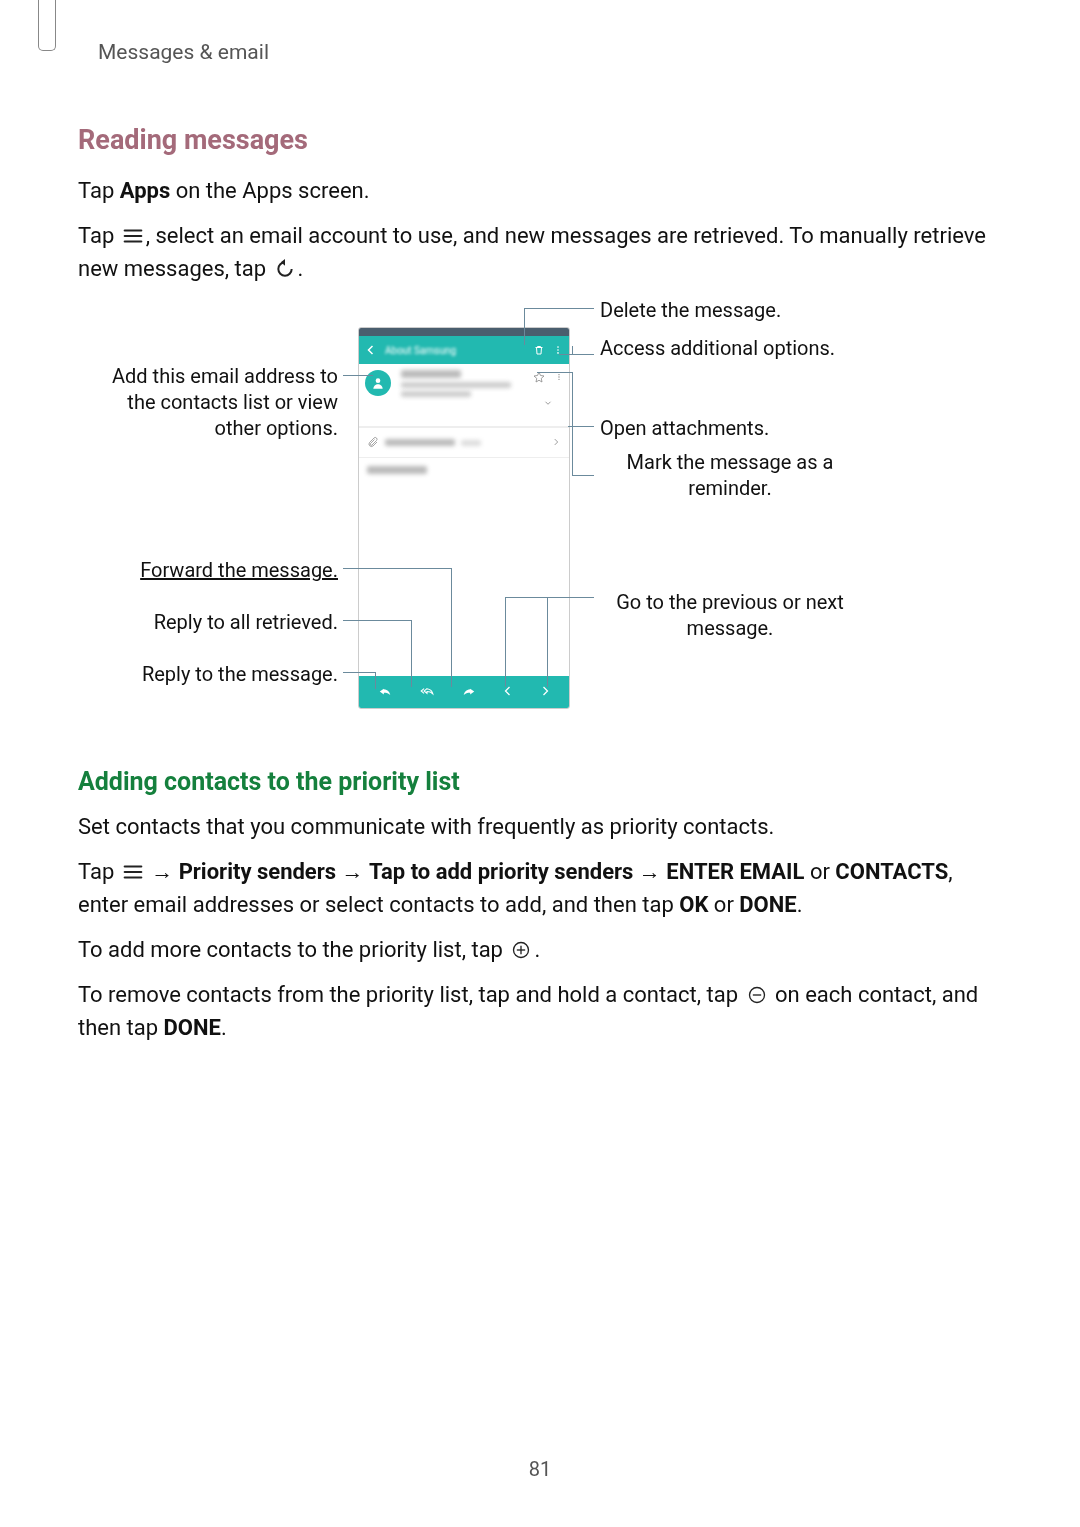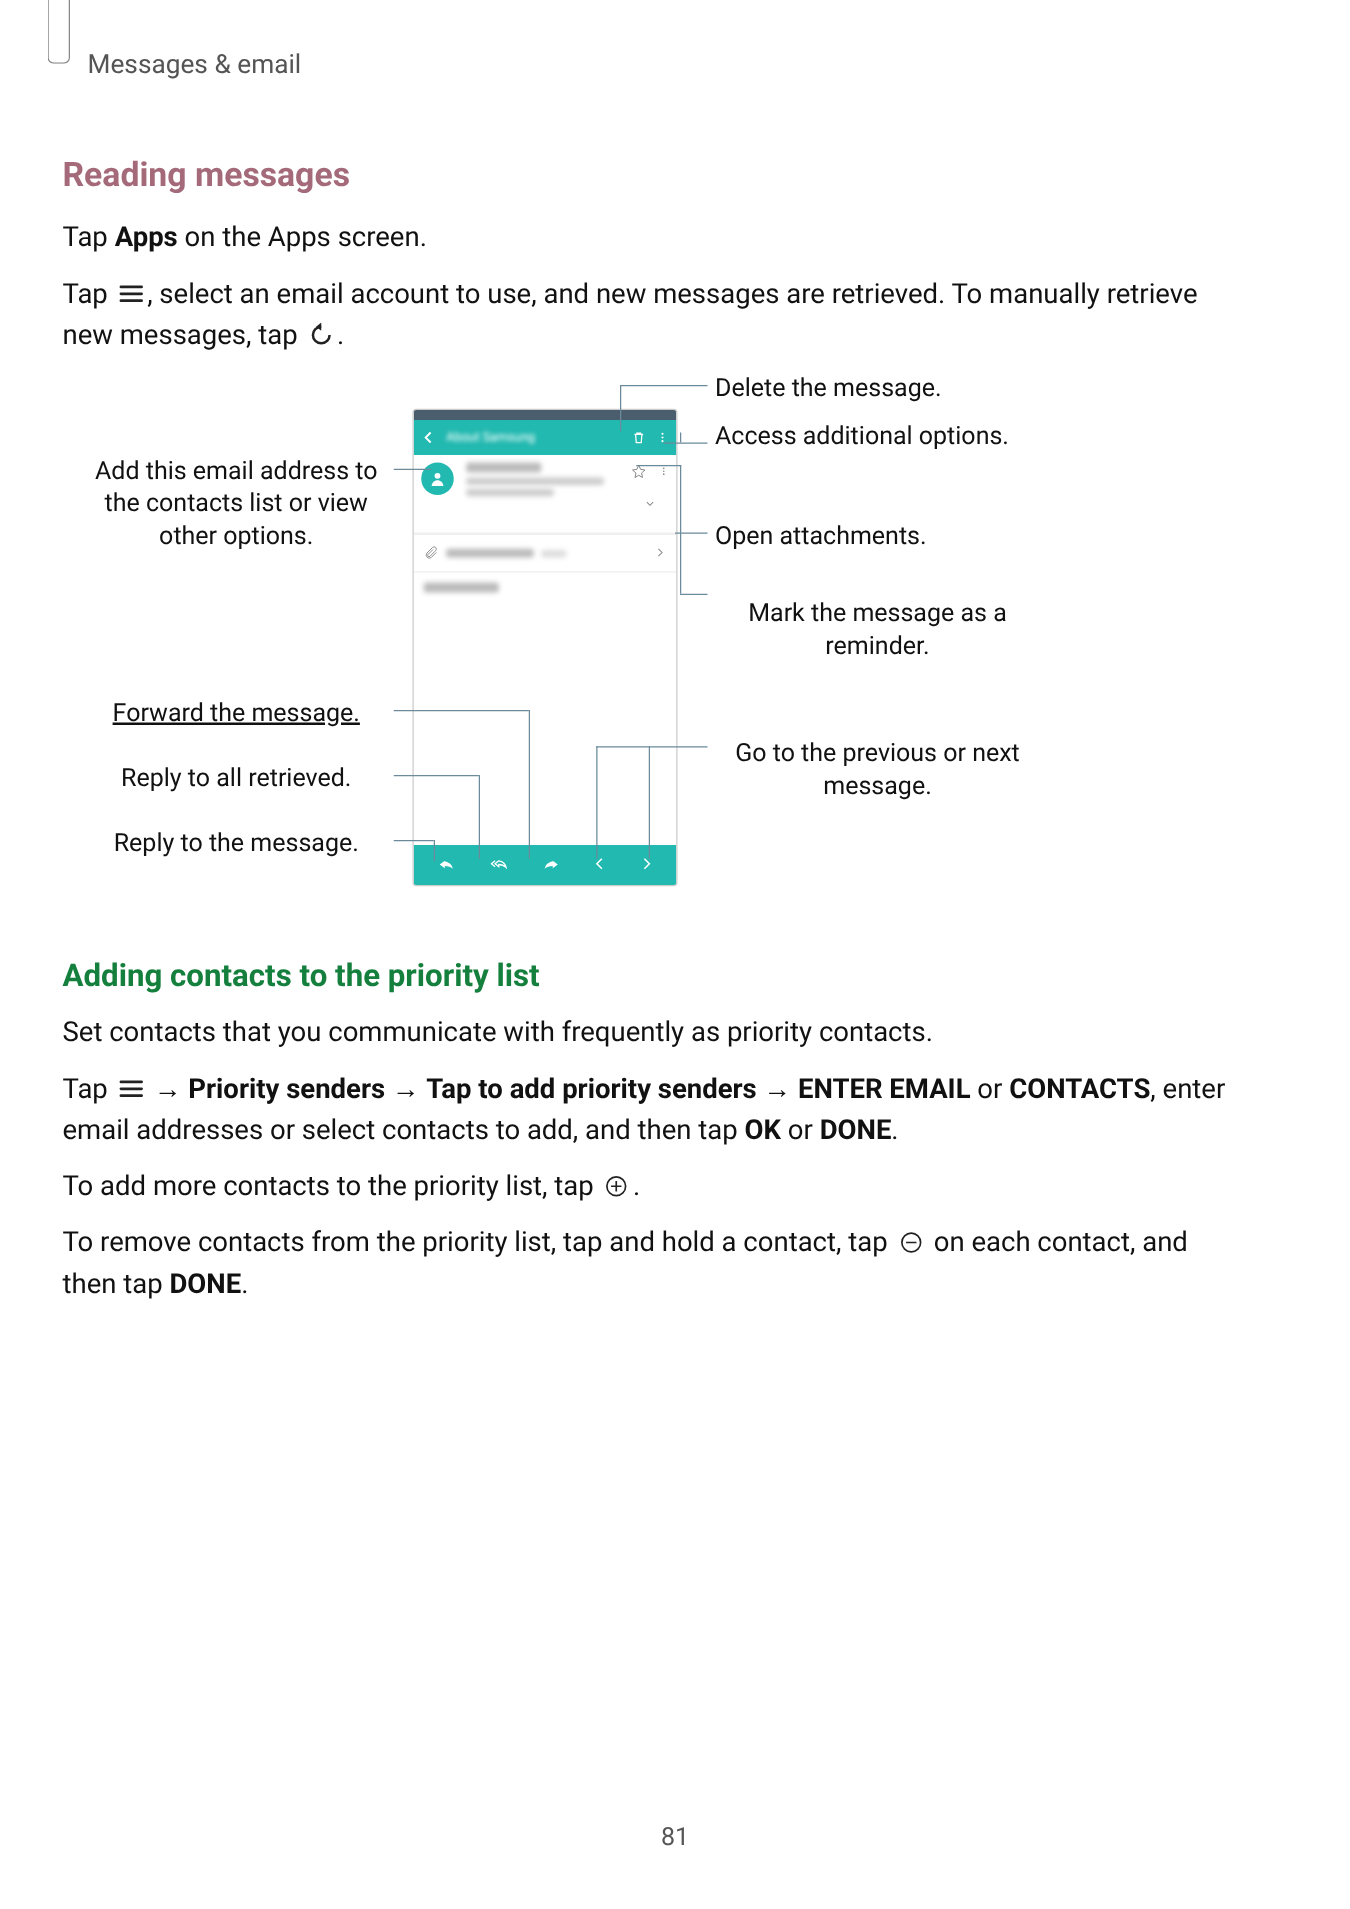--- a/index.html
+++ b/index.html
@@ -7,21 +7,21 @@
     padding: 0;
     width: 1080px;
     font-family: -apple-system, "Segoe UI", Roboto, "Helvetica Neue", Arial, sans-serif;
     color: #222;
     background: #fff;
   }
   .page {
     position: relative;
     width: 1080px;
     height: 1527px;
-    padding: 40px 90px 0 50px;
+    padding: 40px 90px 0 78px;
     box-sizing: border-box;
   }
   .tab-mark {
     position: absolute;
     left: 38px;
     top: 0;
     width: 16px;
     height: 50px;
     border-left: 1px solid #888;
     border-right: 1px solid #888;
@@ -132,21 +132,21 @@
 
   .callout {
     position: absolute;
     font-size: 20px;
     line-height: 1.3;
     color: #111;
     max-width: 260px;
     text-align: center;
   }
   .callout.right { left: 522px; }
-  .callout.left { }
+  .callout.left { text-align: right; }
 
   .line {
     position: absolute;
     background: #6b8a9c;
   }
 
   h2.sub {
     font-size: 25px;
     font-weight: 700;
     color: #15803d;
@@ -271,21 +271,21 @@
             </svg></span>
         <span><svg width="12" height="14" viewBox="0 0 24 24">
               <path d="M9 4l8 8-8 8" fill="none" stroke="#fff" stroke-width="2.5"></path>
             </svg></span>
       </div>
     </div>
 
     <div class="callout right" style="top:0px;">Delete the message.</div>
     <div class="callout right" style="top:38px;">Access additional options.</div>
     <div class="callout right" style="top:118px;">Open attachments.</div>
-    <div class="callout right" style="top:180px;">Mark the message as a reminder.</div>
+    <div class="callout right" style="top:152px;">Mark the message as a reminder.</div>
     <div class="callout right" style="top:292px;">Go to the previous or next message.</div>
 
     <div class="callout left" style="top:66px; left:18px; width:242px;">Add this email address to the contacts list or view other options.</div>
     <div class="callout left" style="top:260px; left:18px; width:242px;text-decoration:underline;">Forward the message.</div>
     <div class="callout left" style="top:312px; left:18px; width:242px;">Reply to all retrieved.</div>
     <div class="callout left" style="top:364px; left:18px; width:242px;">Reply to the message.</div>
 
     <div class="line" style="left:446px; top:11px; width:1px; height:37px;"></div>
     <div class="line" style="left:446px; top:11px; width:70px; height:1px;"></div>
 

